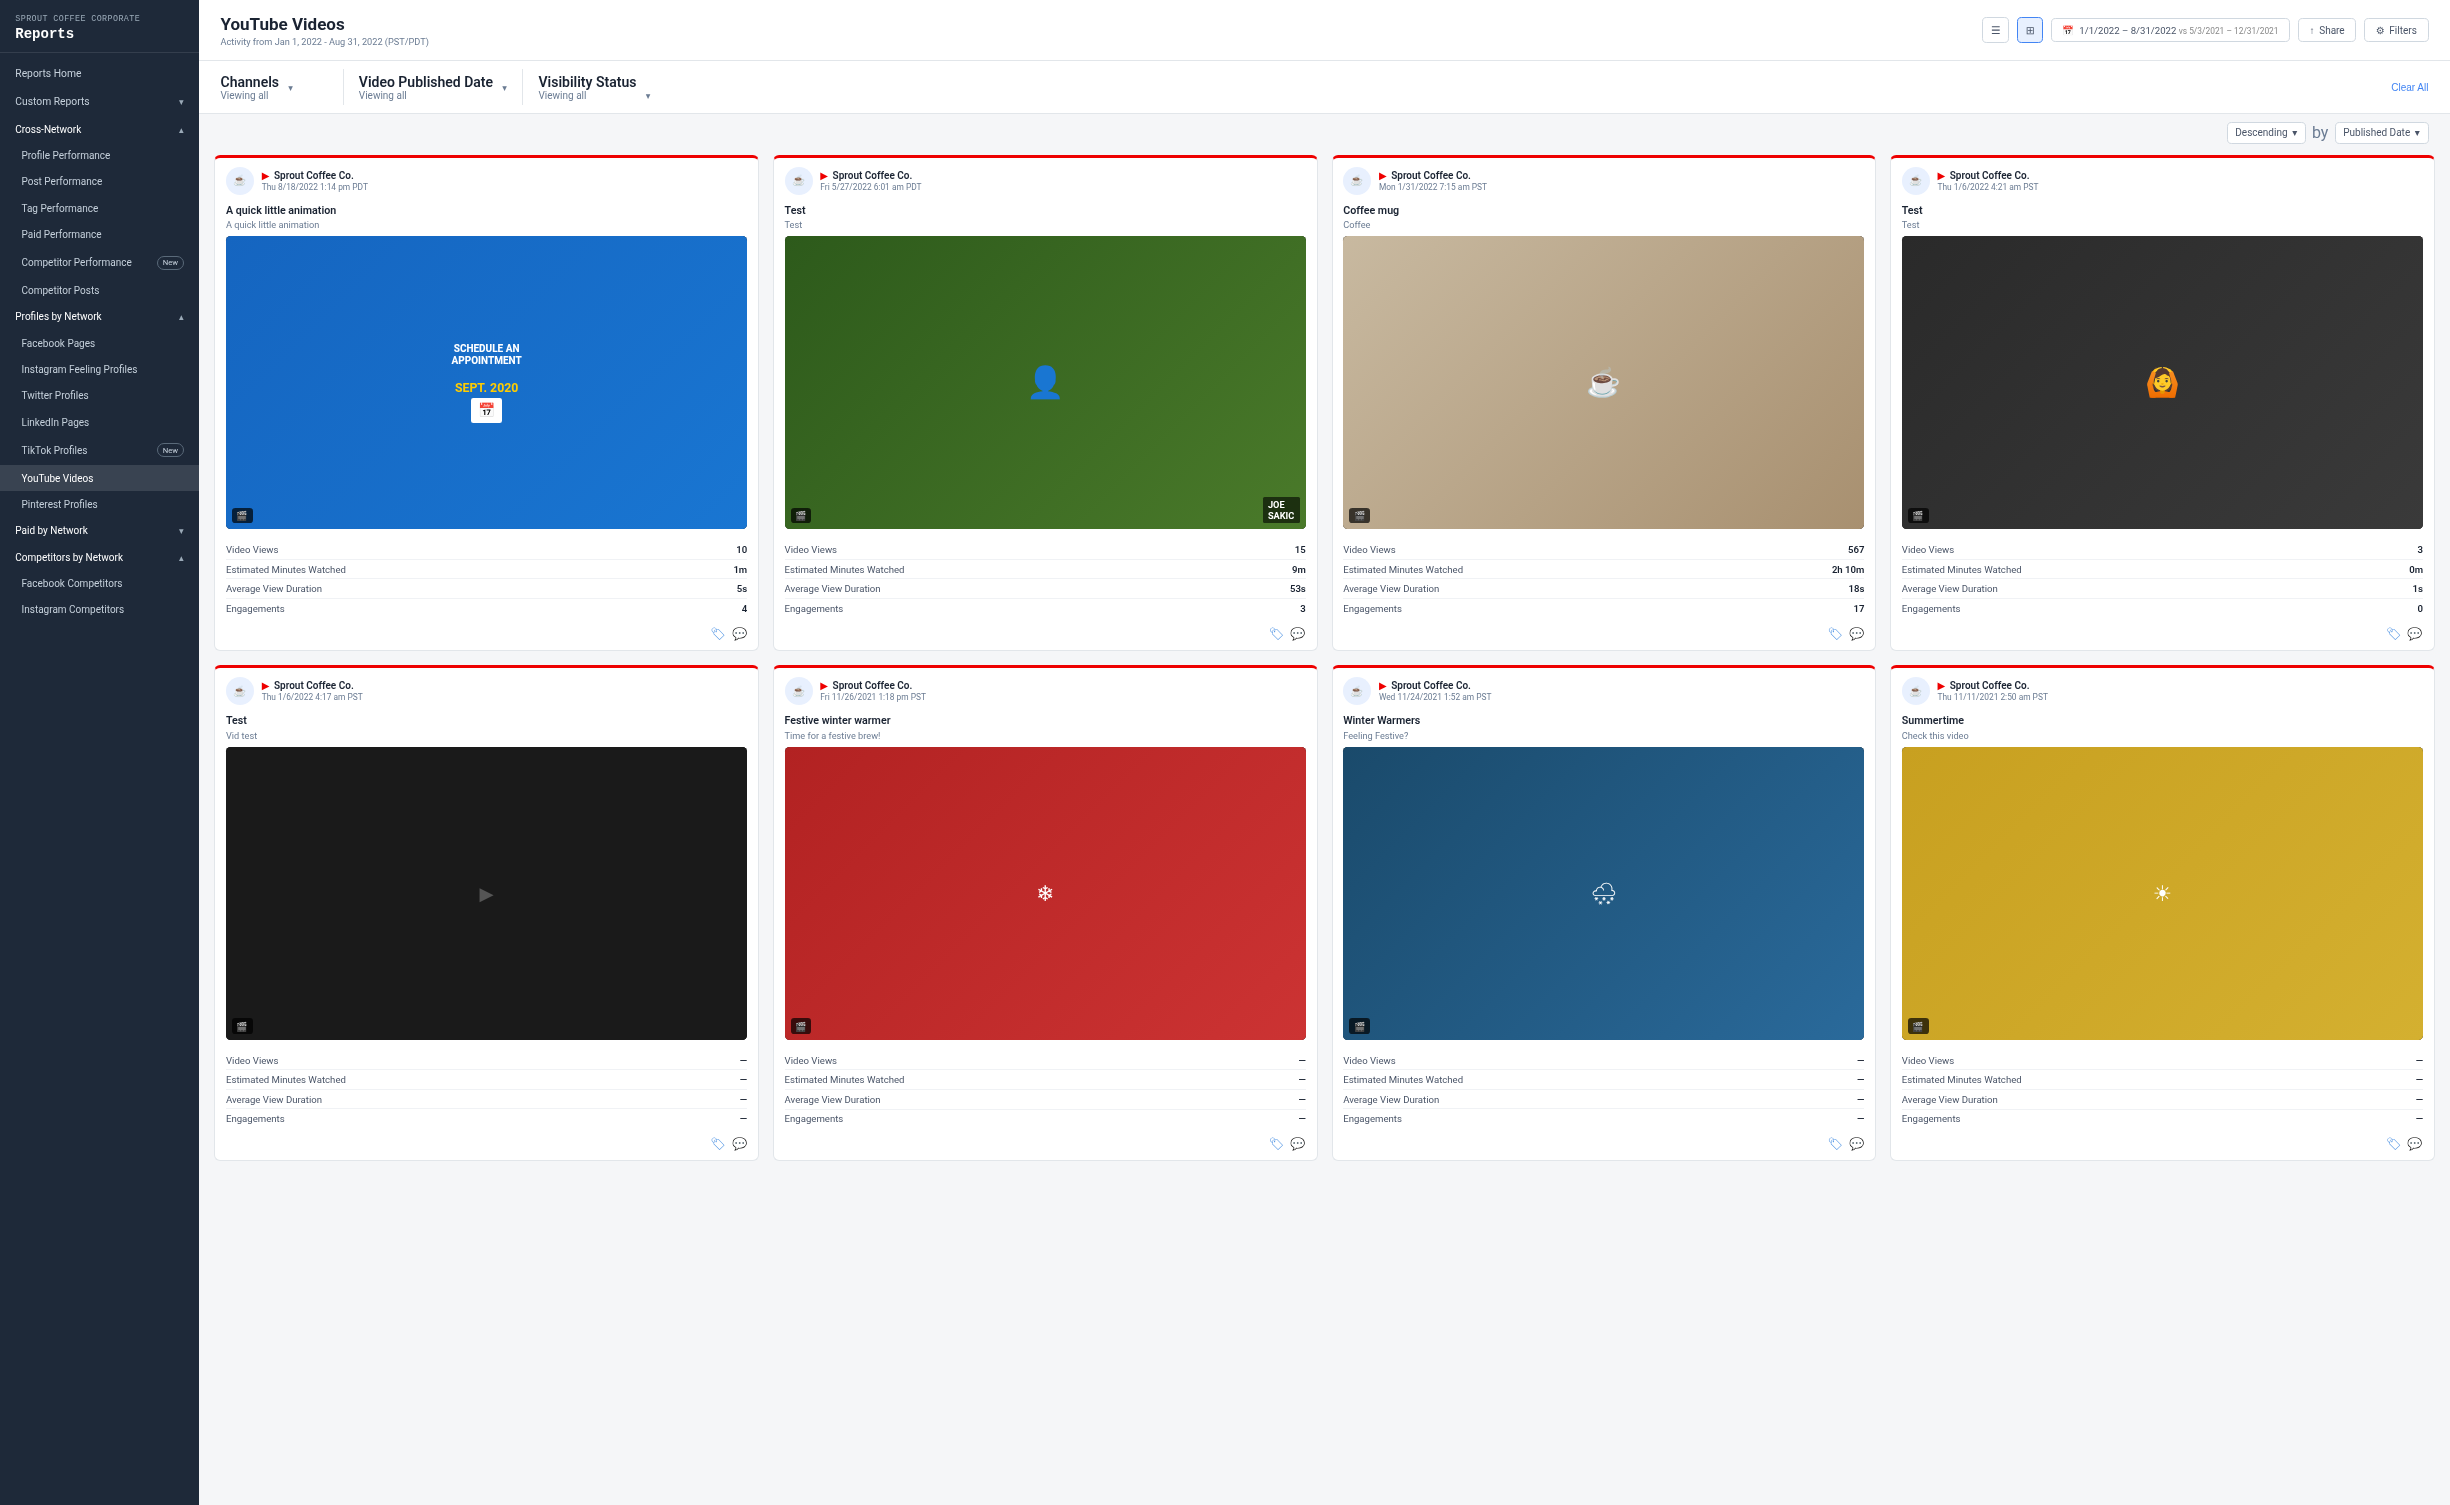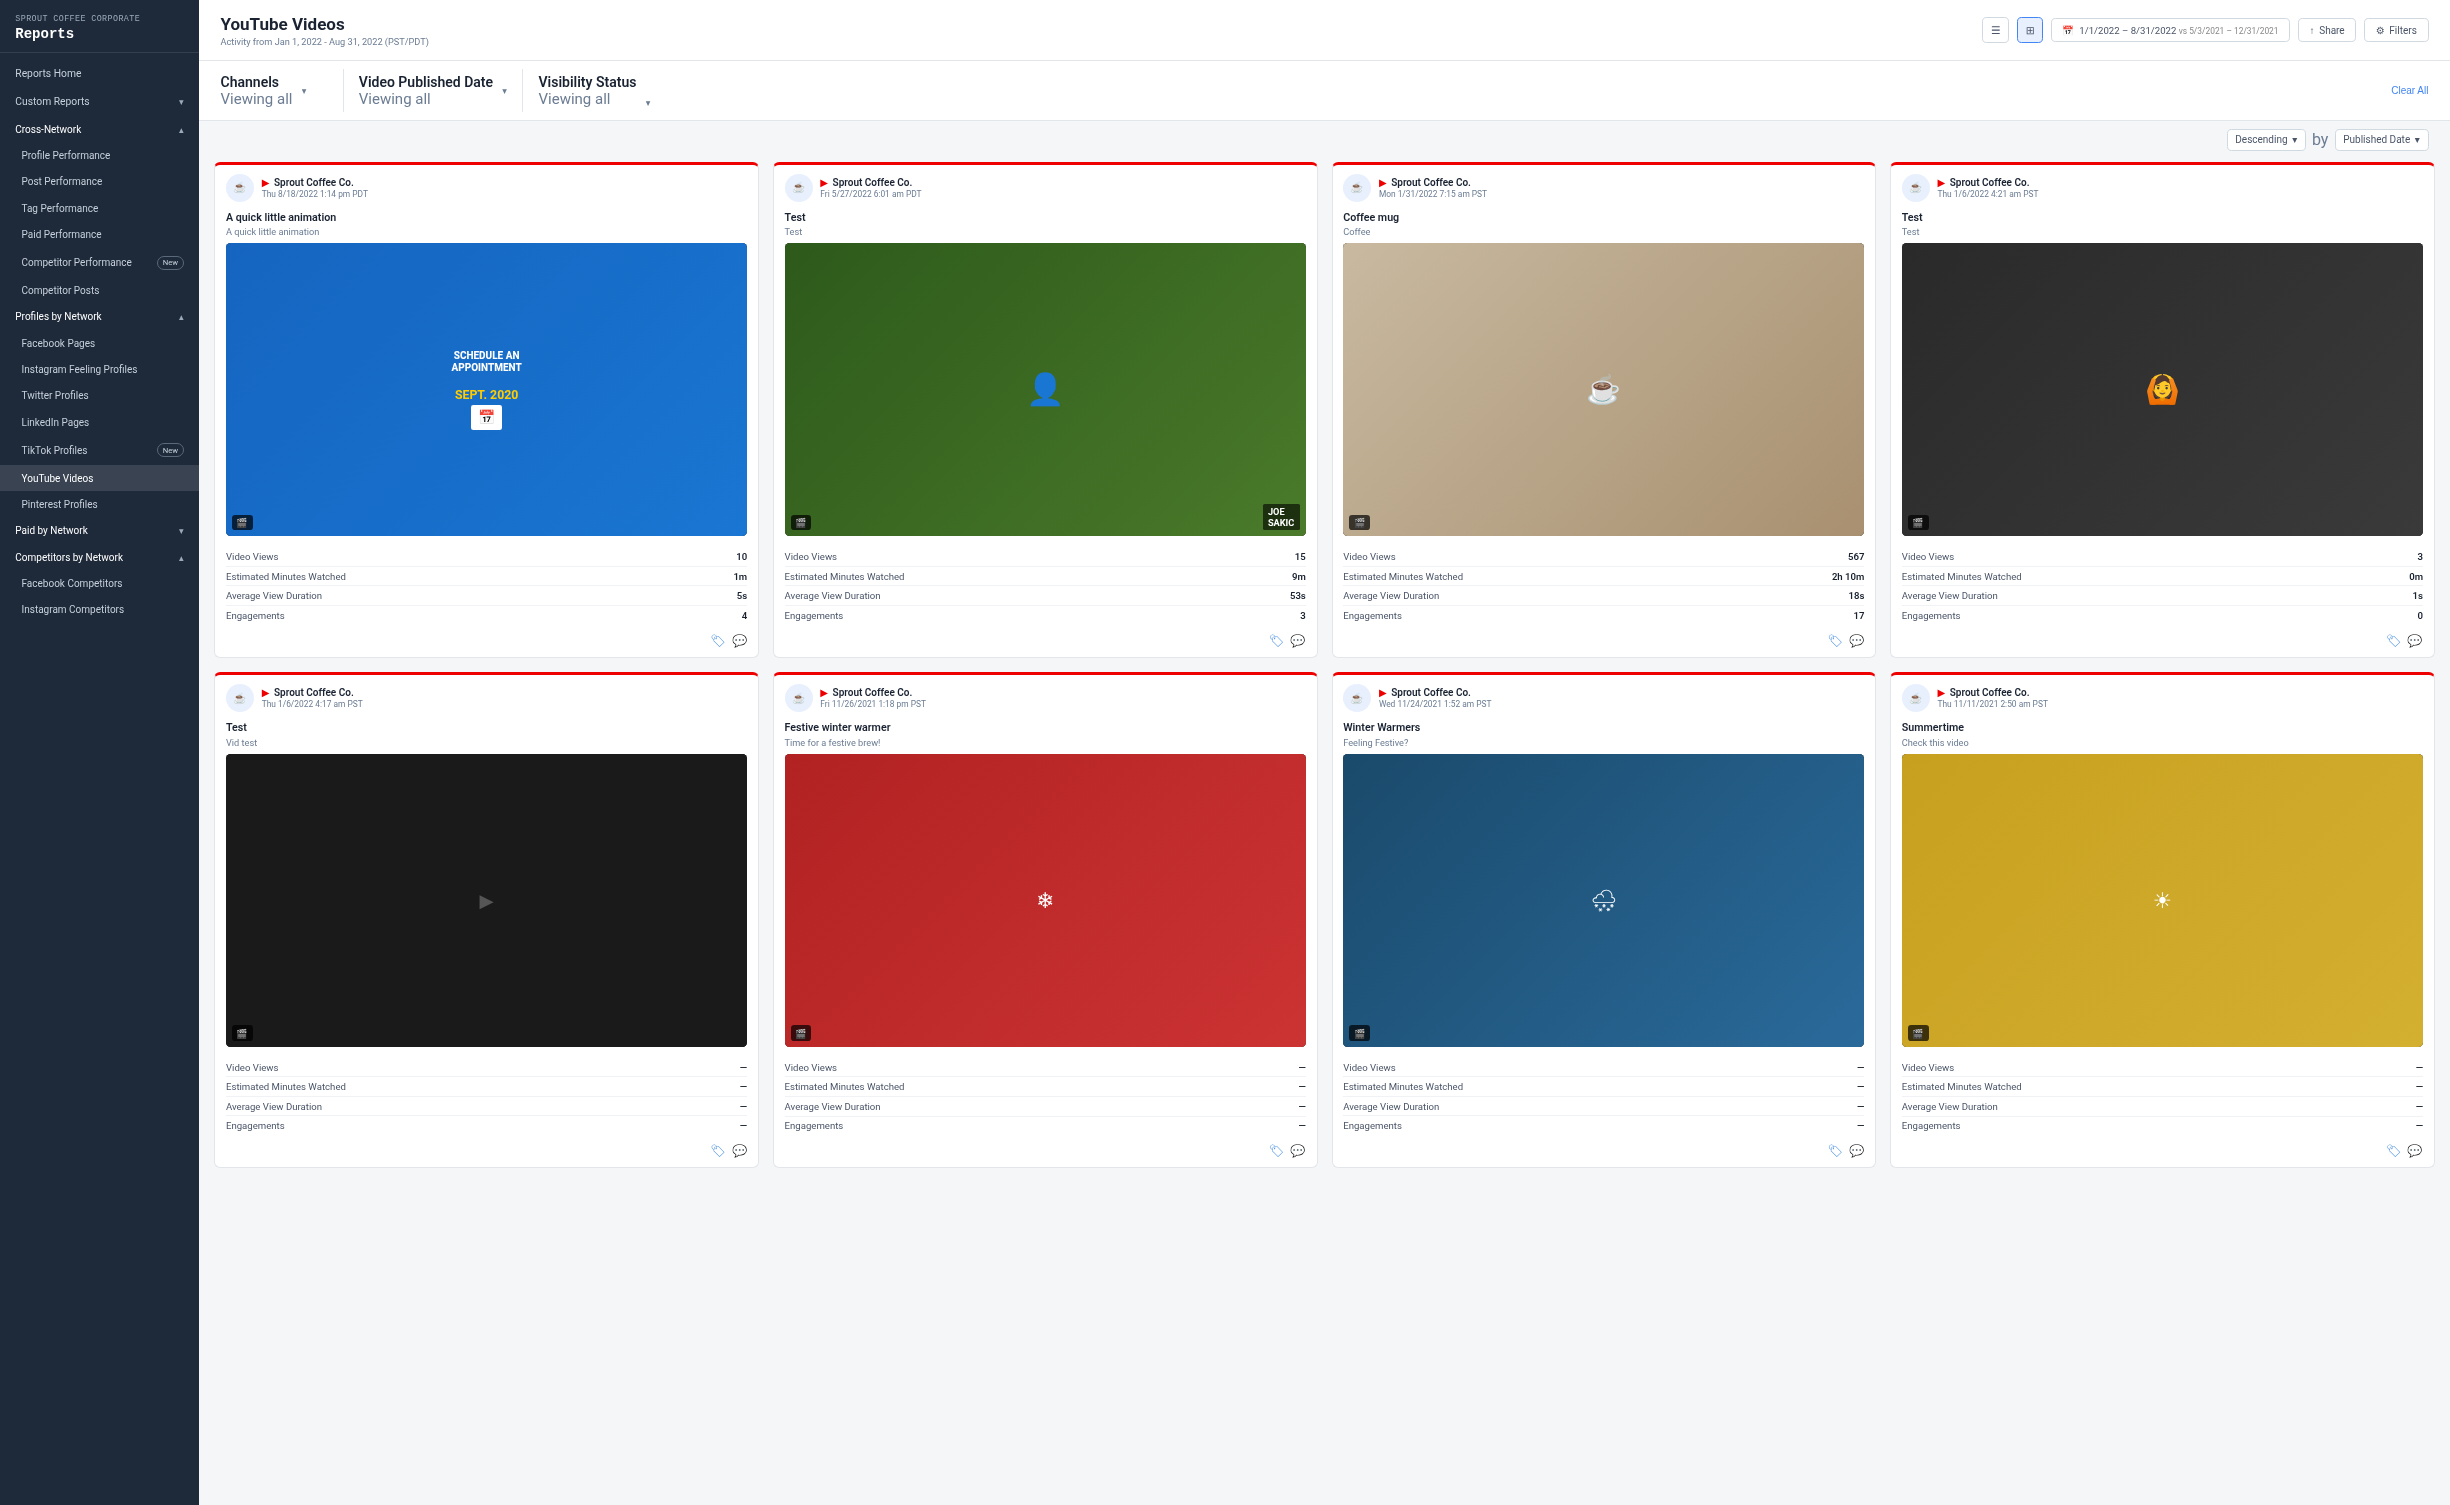--- a/index.html
+++ b/index.html
@@ -146,21 +146,21 @@
       align-items: center;
       gap: 6.1px;
       padding: 4.6px 15.3px 4.6px 0;
       border-right: 0.8px solid #e2e6ea;
       margin-right: 15.3px;
       cursor: pointer;
       min-width: 123px;
     }
     .filter-item:last-of-type { border-right: none; align-items: flex-end; }
     .filter-label { font-size: 14px; font-weight: 600; color: #1a2332; }
-    .filter-value { font-size: 15px; color: #6b7c93; }
+    .filter-value { font-size: 10px; color: #6b7c93; }
     .filter-chevron { color: #6b7c93; font-size: 9.2px; margin-left: 3.1px; }
     .clear-all-btn {
       margin-left: auto;
       color: #4285f4;
       font-size: 10px;
       cursor: pointer;
       background: none;
       border: none;
       font-weight: 500;
     }

